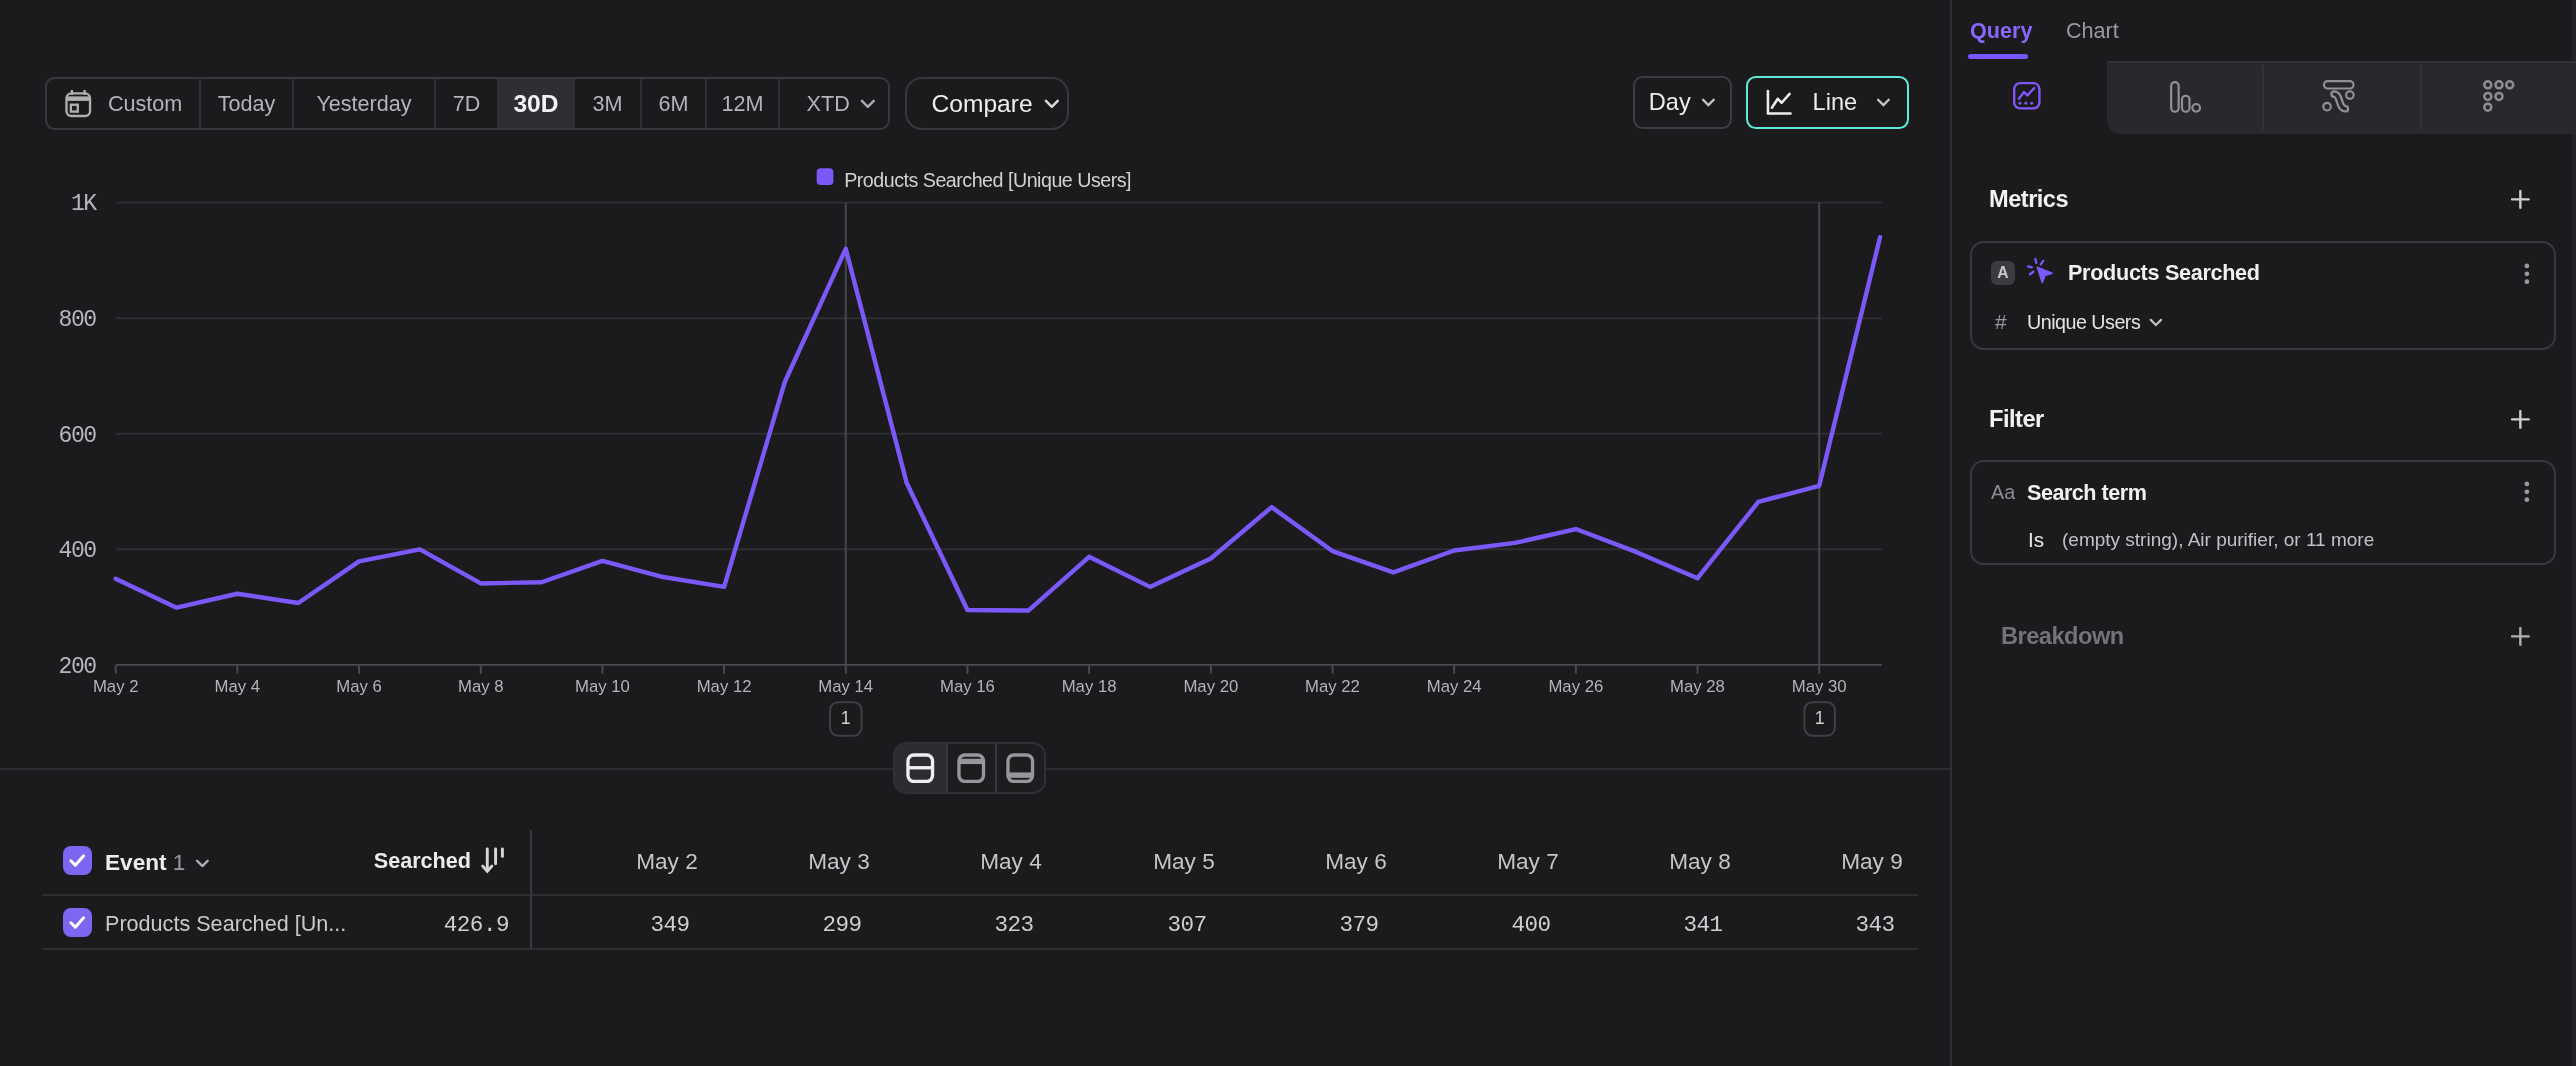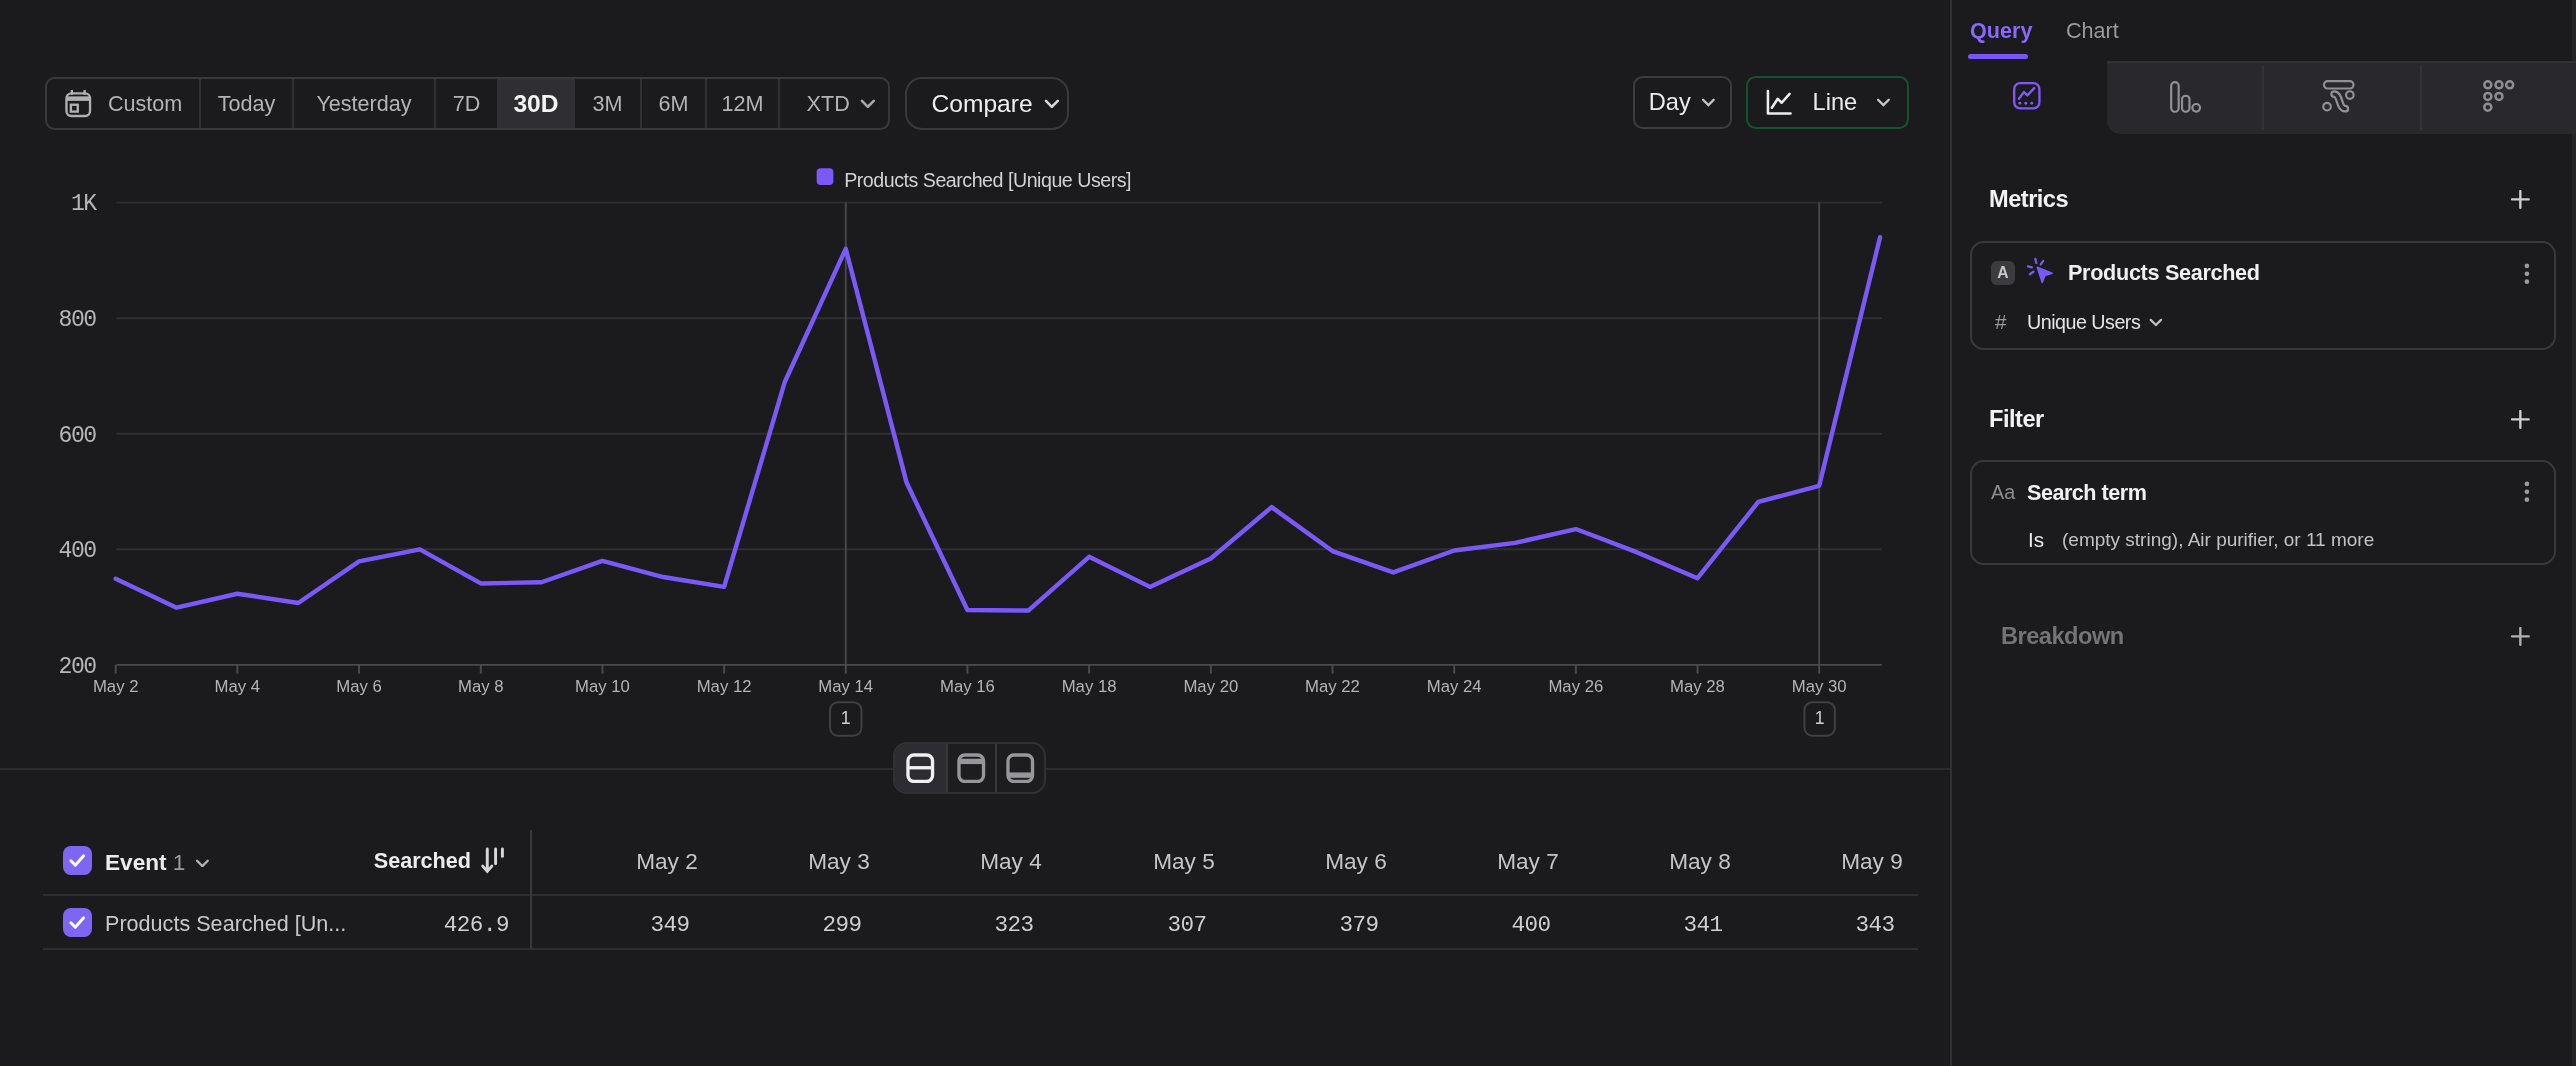--- a/index.html
+++ b/index.html
@@ -42,21 +42,21 @@
 <div class="abs row" style="left:905px; top:77px; width:164px; height:53px; border:2px solid #39393d; border-radius:17px; justify-content:center; gap:11.8px; padding-left:17.7px; color:#f0f0f2; font-size:24.6px;">Compare
   <svg width="15.7" height="9.8" viewBox="0 0 16 10" fill="none" stroke="#d8d8da" stroke-width="2.6" stroke-linecap="round">
       <path d="M2 2 L8 8 L14 2"></path>
     </svg>
 </div>
 <div class="abs row" style="left:1633px; top:76px; width:99px; height:53px; border:2px solid #3c3c41; border-radius:9.8px; justify-content:center; gap:10.8px; color:#ececee; font-size:23.6px;">Day
   <svg width="14.8" height="8.9" viewBox="0 0 16 10" fill="none" stroke="#c8c8cb" stroke-width="2.6" stroke-linecap="round">
       <path d="M2 2 L8 8 L14 2"></path>
     </svg>
 </div>
-<div class="abs row" style="left:1746px; top:76px; width:163px; height:53px; border:2px solid #14532d; border-radius:9.8px; justify-content:center; gap:19px; color:#ececee; font-size:23.6px;">
+<div class="abs row" style="left:1746px; top:76px; width:163px; height:53px; border:2px solid #5eead4; border-radius:9.8px; justify-content:center; gap:19px; color:#ececee; font-size:23.6px;">
   <svg width="29.5" height="29.5" viewBox="0 0 30 30" fill="none" stroke="#ececee" stroke-width="2.6" stroke-linecap="round" stroke-linejoin="round">
     <path d="M4 3 L4 26 L27 26"></path>
     <path d="M8 20 L14 11 L18 15 L26 6"></path>
   </svg>
   Line
   <svg width="14.8" height="8.9" viewBox="0 0 16 10" fill="none" stroke="#c8c8cb" stroke-width="2.6" stroke-linecap="round">
       <path d="M2 2 L8 8 L14 2"></path>
     </svg>
 </div>
 

